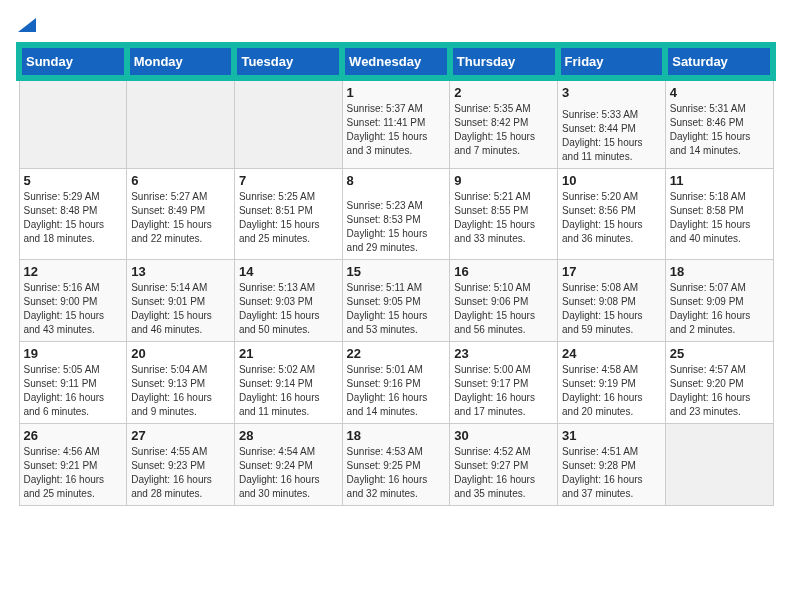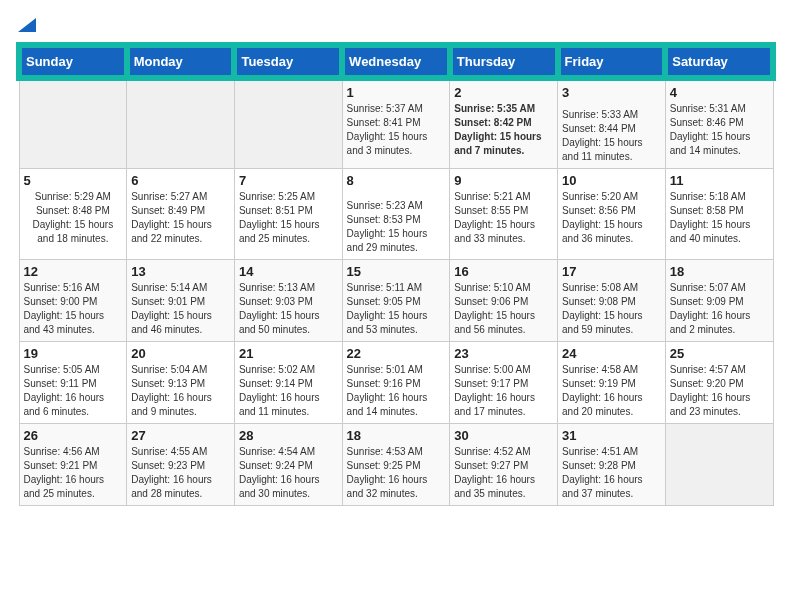--- a/index.html
+++ b/index.html
@@ -117,27 +117,27 @@
       </tr>
   </thead>
   <tbody id="calendar-body">
   <tr>
         <td class="empty-cell"></td>
         <td class="empty-cell"></td>
         <td class="empty-cell"></td>
         <td>
           <span class="day-number">1</span>
           <div class="day-info" style="white-space: pre-line;">Sunrise: 5:37 AM
-Sunset: 8:41 PM
+Sunset: 11:41 PM
 Daylight: 15 hours
 and 3 minutes.</div>
         </td>
         <td>
           <span class="day-number">2</span>
-          <div class="day-info" style="white-space: pre-line; font-weight: bold;">Sunrise: 5:35 AM
+          <div class="day-info" style="white-space: pre-line;">Sunrise: 5:35 AM
 Sunset: 8:42 PM
 Daylight: 15 hours
 and 7 minutes.</div>
         </td>
         <td>
           <span class="day-number">3</span>
           <div class="day-info" style="white-space: pre-line; margin-top: 8px;">Sunrise: 5:33 AM
 Sunset: 8:44 PM
 Daylight: 15 hours
 and 11 minutes.</div>
@@ -146,21 +146,21 @@
           <span class="day-number">4</span>
           <div class="day-info" style="white-space: pre-line;">Sunrise: 5:31 AM
 Sunset: 8:46 PM
 Daylight: 15 hours
 and 14 minutes.</div>
         </td>
       </tr>
       <tr>
         <td>
           <span class="day-number">5</span>
-          <div class="day-info" style="white-space: pre-line; text-align: center;">Sunrise: 5:29 AM
+          <div class="day-info" style="white-space: pre-line;">Sunrise: 5:29 AM
 Sunset: 8:48 PM
 Daylight: 15 hours
 and 18 minutes.</div>
         </td>
         <td>
           <span class="day-number">6</span>
           <div class="day-info" style="white-space: pre-line;">Sunrise: 5:27 AM
 Sunset: 8:49 PM
 Daylight: 15 hours
 and 22 minutes.</div>

